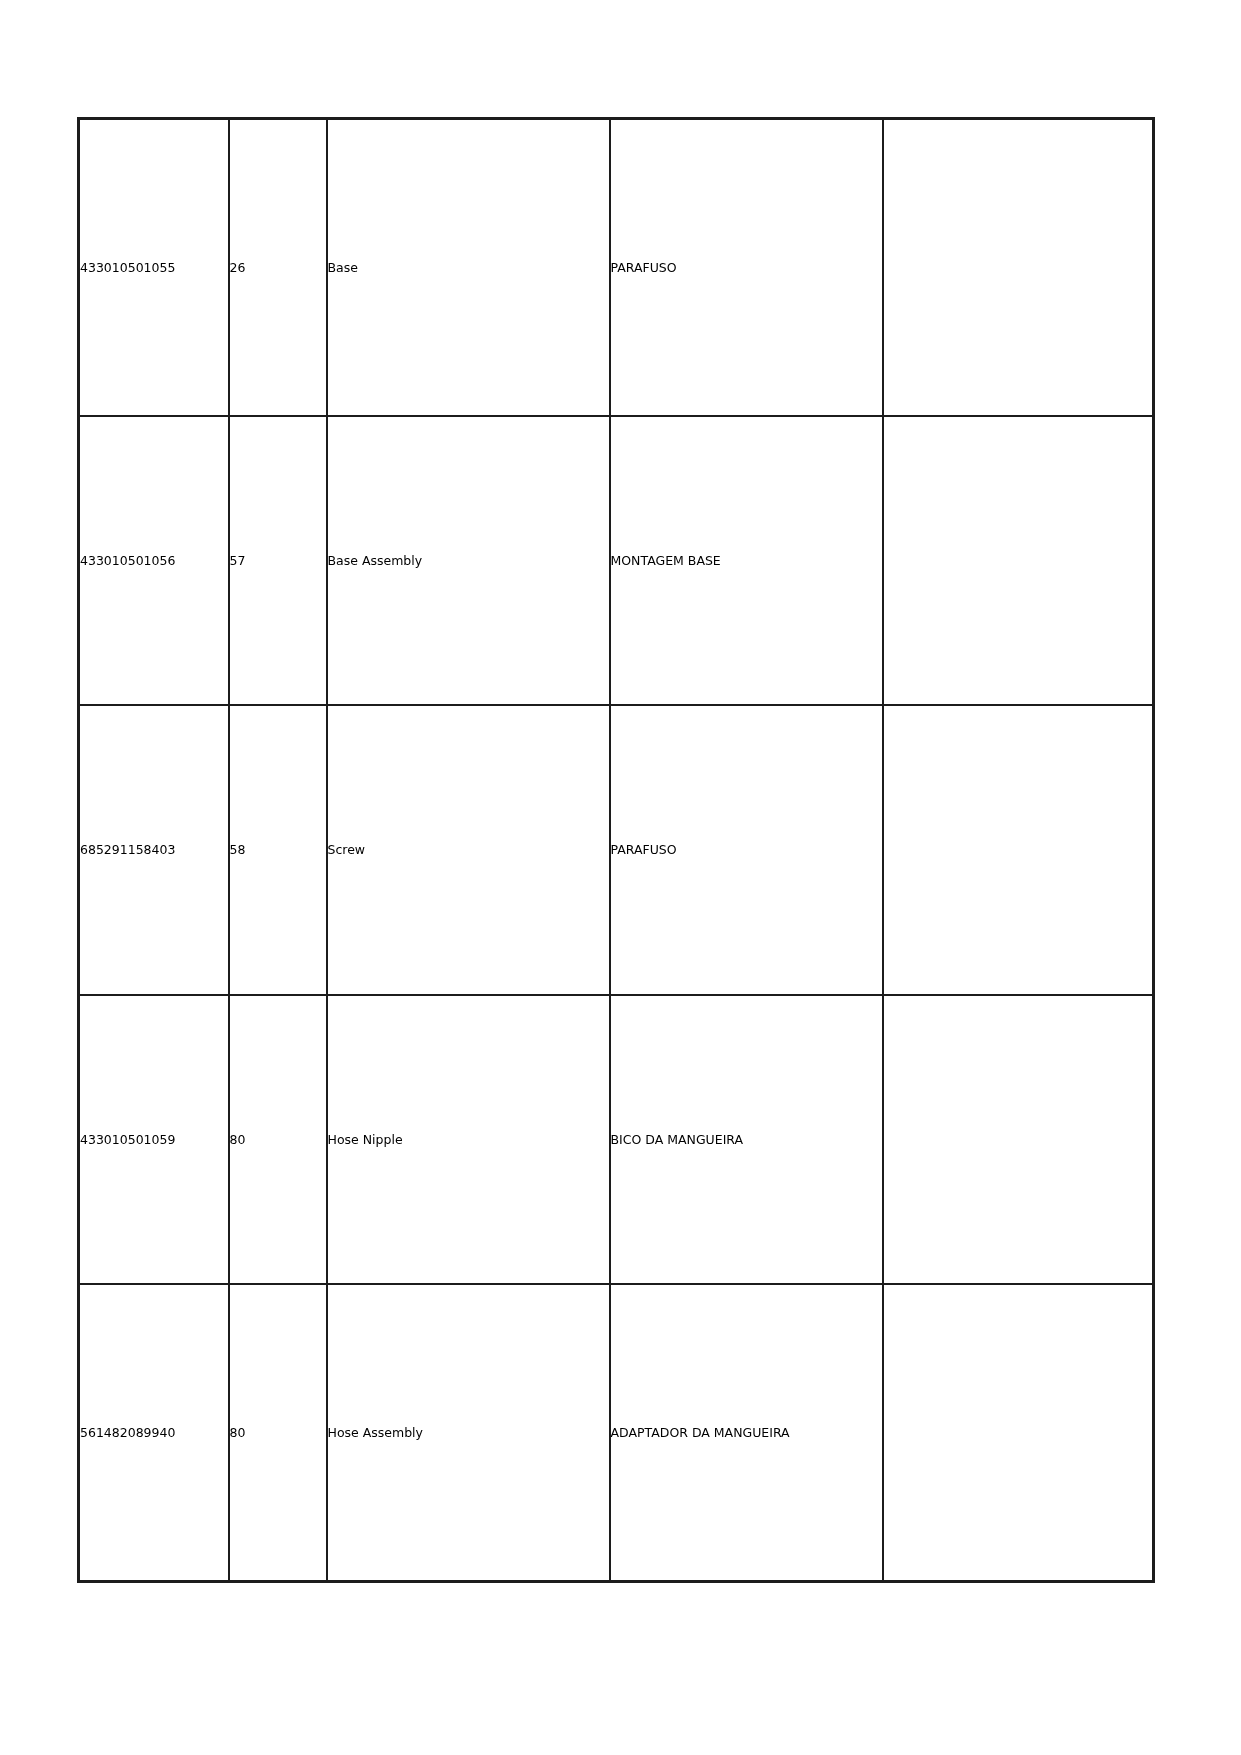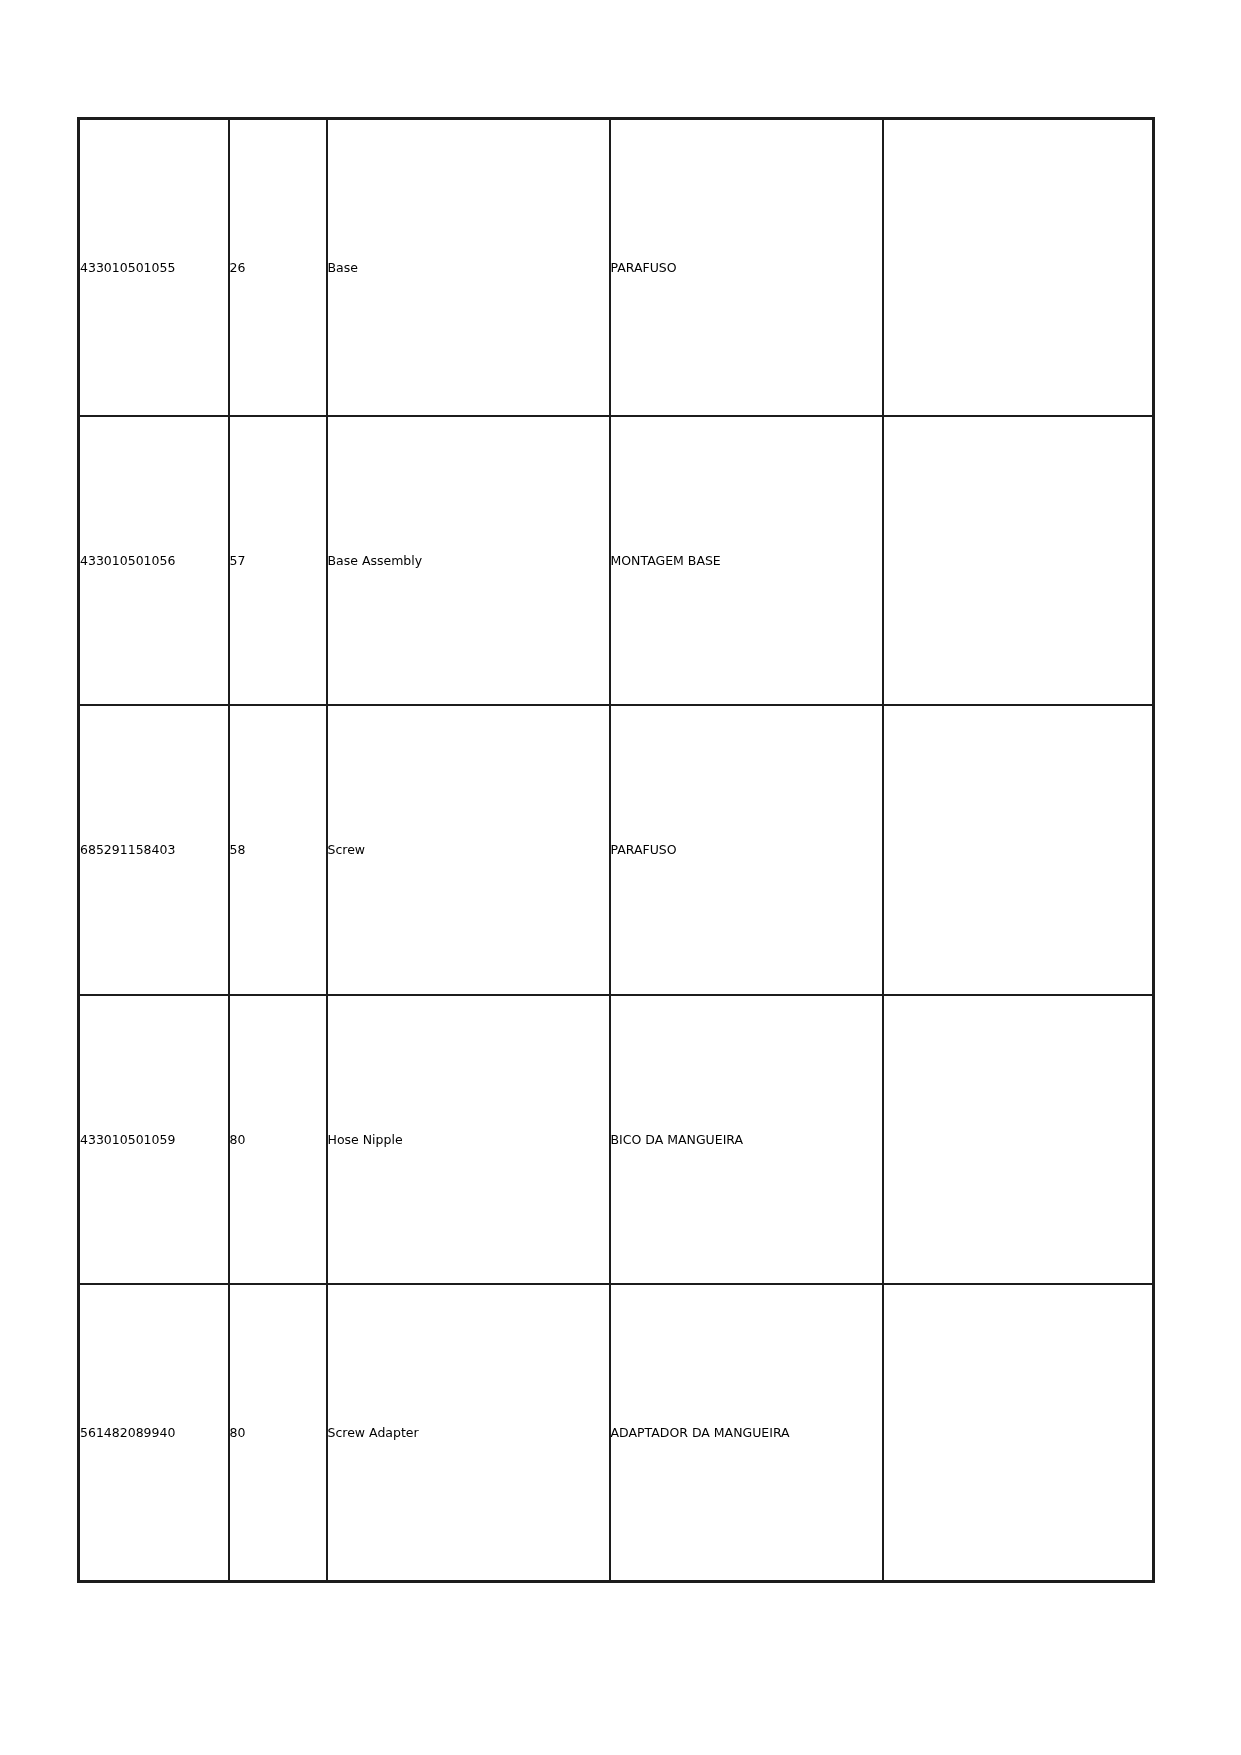--- a/index.html
+++ b/index.html
@@ -79,19 +79,19 @@
       <tr>
         <td>433010501059</td>
         <td>80</td>
         <td>Hose Nipple</td>
         <td>BICO DA MANGUEIRA</td>
         <td></td>
       </tr>
       <tr>
         <td>561482089940</td>
         <td>80</td>
-        <td>Screw Adapter</td>
+        <td>Hose Assembly</td>
         <td>ADAPTADOR DA MANGUEIRA</td>
         <td></td>
       </tr>
     </tbody>
   </table>
 </div>
 
 </body></html>

